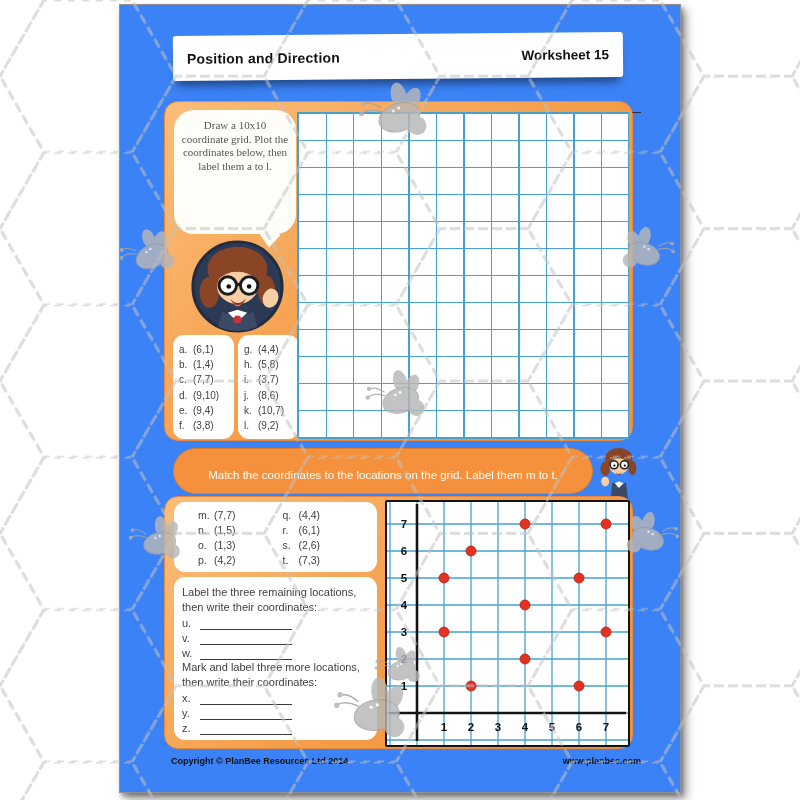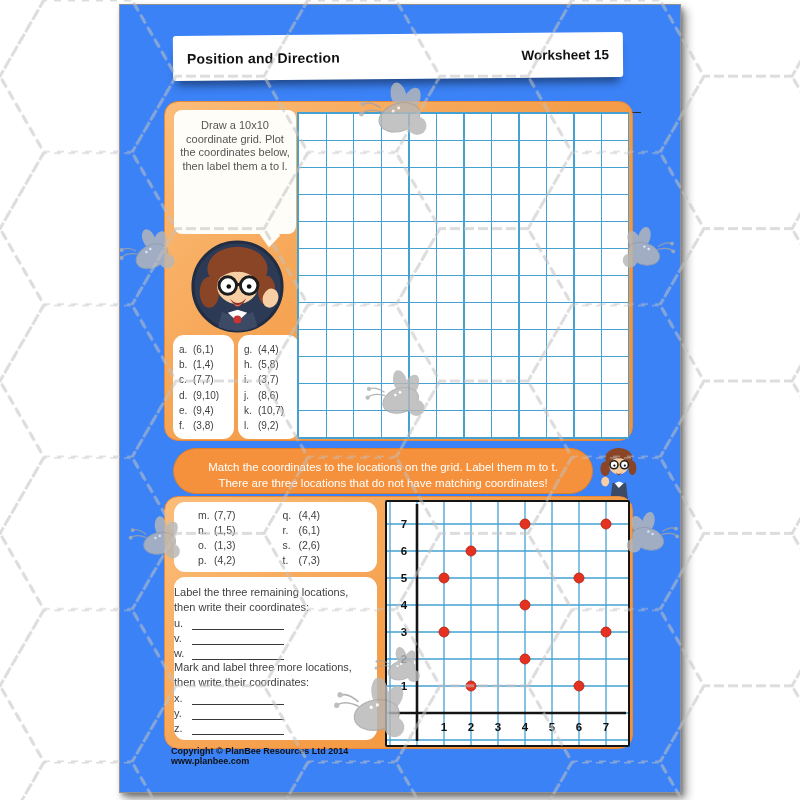--- a/index.html
+++ b/index.html
@@ -31,65 +31,65 @@
   .nd-line.date{margin-right:0;}
 
   
   .panel{position:absolute;border-radius:14px;
     background:linear-gradient(135deg,var(--orange-light) 0%,var(--orange) 55%,var(--orange-deep) 100%);
     border:1px solid var(--orange-border);}
   .panel1{left:44px;top:96px;width:469px;height:340px;}
   .panel2{left:44px;top:491px;width:469px;height:253px;}
 
   .bubble{position:absolute;left:9px;top:8px;width:122px;height:124px;background:#fffdf7;
-    border-radius:8px;padding:9px 6px;text-align:center;color:#555;
-    font-size:11px;line-height:13.5px;}
+    border-radius:20px;padding:9px 6px;text-align:center;color:#555;
+    font-size:11px;line-height:13.5px;font-family:Liberation Serif, serif;}
   .bubble:after{content:"";position:absolute;right:18px;bottom:-9px;width:16px;height:16px;
     background:#fffdf7;transform:rotate(55deg) skew(12deg);}
 
   .avatar{position:absolute;left:24px;top:136px;width:97px;height:97px;}
 
   .coordbox{position:absolute;background:#fff;border-radius:11px;padding:7px 4px 5px 6px;}
   .coordbox.a{left:8px;top:233px;width:61px;height:104px;}
   .coordbox.b{left:73px;top:233px;width:61px;height:104px;}
   .coordrow{display:flex;font-size:10px;color:#3f3f3f;line-height:15.2px;}
   .coordrow .cl{width:14px;flex:none;}
 
   .grid1{position:absolute;left:132px;top:10px;width:332px;height:327px;background:#fff;
     border:1.6px solid var(--blue);
     background-image:
       repeating-linear-gradient(to right, var(--blue) 0 1.4px, transparent 1.4px 27.55px),
       repeating-linear-gradient(to bottom, var(--blue) 0 1.4px, transparent 1.4px 27.0px);}
 
   
   .banner{position:absolute;left:53px;top:443px;width:420px;height:46px;background:var(--banner);
     border-radius:23px;color:#fff;text-align:center;font-size:11.5px;line-height:15.5px;
-    padding-top:11px;border:1px solid #e07f28;}
+    padding-top:19px;border:1px solid #e07f28;}
   .banner-girl{position:absolute;left:474px;top:439px;width:48px;height:60px;}
 
   
   .coordbox2{position:absolute;left:9px;top:5px;width:203px;height:70px;background:#fff;
     border-radius:11px;padding:6px 10px 4px 24px;display:flex;}
   .coordcol{width:96px;}
   .coordcol .coordrow{font-size:10.5px;line-height:15px;}
   .coordcol .coordrow .cl{width:16px;}
 
   .tasksbox{position:absolute;left:9px;top:80px;width:203px;height:163px;background:#fff;
-    border-radius:11px;padding:8px 10px 6px 0;font-size:11px;color:#3f3f3f;line-height:14.5px;}
+    border-radius:11px;padding:8px 10px 6px 8px;font-size:11px;color:#3f3f3f;line-height:14.5px;}
   .task-prompt{margin-bottom:1px;}
   .blankrow{display:flex;align-items:flex-end;height:15px;}
   .blankrow .bl{width:16px;}
   .blankrow .uline{width:92px;border-bottom:1.4px solid #3a3a3a;height:12px;margin-left:2px;}
 
   .grid2box{position:absolute;left:220px;top:3px;width:245px;height:247px;background:#fff;
     border:2px solid #141414;border-radius:2px;}
 
   
   .footer{position:absolute;left:51px;bottom:26px;width:470px;display:flex;
-    justify-content:space-between;font-size:9px;font-weight:bold;color:#101010;flex-direction:column;}
+    justify-content:space-between;font-size:9px;font-weight:bold;color:#101010;}
 
   
   .bug{position:absolute;opacity:.82;}
   .hexoverlay{position:absolute;left:0;top:0;width:800px;height:800px;
     pointer-events:none;opacity:.55;z-index:30;}
   .bugs-layer{position:absolute;left:0;top:0;width:800px;height:800px;z-index:20;pointer-events:none;}
 </style>
 </head>
 <body>
 
@@ -207,21 +207,20 @@
             <span class="cl">l.</span>
             <span>(9,2)</span>
           </div>
       </div>
 
       <div class="grid1"></div>
     </div>
 
     <div class="banner">
       <div>Match the coordinates to the locations on the grid. Label them m to t.</div>
-      <div>There are three locations that do not have matching coordinates!</div>
     </div>
     <svg class="banner-girl" viewBox="0 0 60 75">
       <ellipse cx="31" cy="18" rx="17" ry="13" fill="#8a4526"></ellipse>
       <ellipse cx="14" cy="31" rx="6" ry="9" fill="#8a4526"></ellipse>
       <ellipse cx="48" cy="30" rx="5" ry="9" fill="#8a4526"></ellipse>
       <ellipse cx="31" cy="27" rx="12" ry="11" fill="#f8cfa4"></ellipse>
       <path d="M19,23 Q22,12 31,12 Q40,12 43,23 Q35,17 31,18 Q27,17 19,23 Z" fill="#8a4526"></path>
       <circle cx="25" cy="26" r="5" fill="#fff" stroke="#1d1d1d" stroke-width="2"></circle>
       <circle cx="38" cy="26" r="5" fill="#fff" stroke="#1d1d1d" stroke-width="2"></circle>
       <circle cx="25.5" cy="27" r="1.4" fill="#111"></circle>

